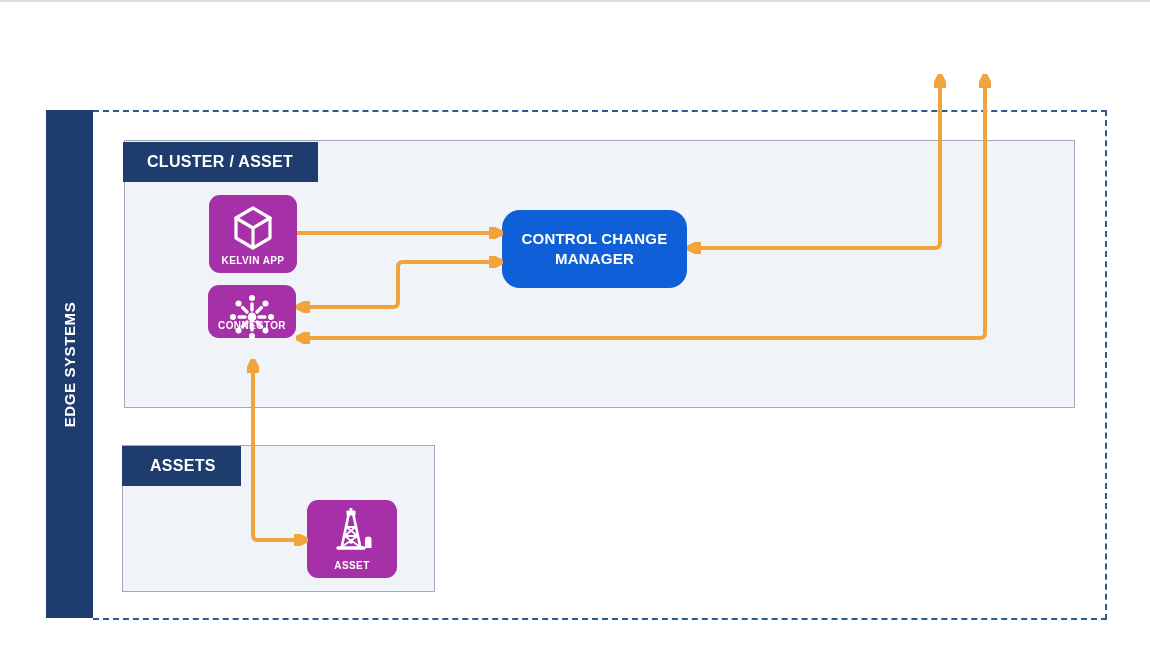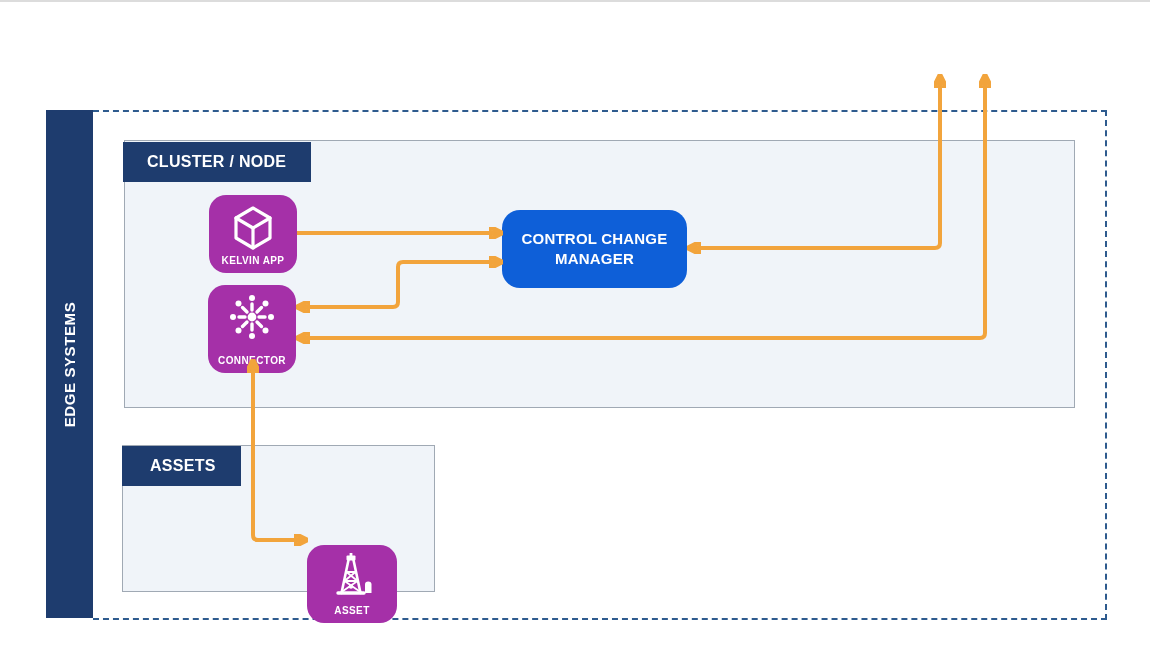--- a/index.html
+++ b/index.html
@@ -21,27 +21,27 @@
   .panel{position:absolute;background:#f0f4f9;border:1.5px solid #a0a9b4;box-sizing:border-box;}
   .panel.cluster{left:124px;top:140px;width:951px;height:268px;}
   .panel.assets{left:122px;top:445px;width:313px;height:147px;}
   .tab{position:absolute;height:40px;background:#1e3c6e;color:#fff;font-weight:bold;
     font-size:16px;letter-spacing:.3px;display:inline-flex;align-items:center;
     padding:0 25px 0 24px;z-index:2;white-space:nowrap;}
   .tab.cluster-tab{left:123px;top:142px;}
   .tab.assets-tab{left:122px;top:446px;padding-left:28px;}
 
   
-  .node{position:absolute;background:#a530a8;border-radius:17px;z-index:4;}
+  .node{position:absolute;background:#a530a8;border-radius:11px;z-index:4;}
   .node .glyph{position:absolute;left:0;right:0;top:8px;display:flex;justify-content:center;}
   .node .nlabel{position:absolute;left:0;right:0;bottom:7px;text-align:center;color:#fff;
     font-weight:bold;font-size:10px;letter-spacing:.4px;}
   .node.kelvin{left:209px;top:195px;width:88px;height:78px;}
-  .node.connector{left:208px;top:285px;width:88px;height:88px;}
-  .node.asset{left:307px;top:500px;width:90px;height:78px;margin-top:45px;}
+  .node.connector{left:208px;top:285px;width:88px;height:53px;}
+  .node.asset{left:307px;top:500px;width:90px;height:78px;}
 
   
   .ccm{position:absolute;left:502px;top:210px;width:185px;height:78px;background:#0e5fd8;
     border-radius:18px;display:flex;align-items:center;justify-content:center;z-index:4;
     color:#fff;font-weight:bold;font-size:15px;text-align:center;line-height:1.35;
     padding:0 0;box-sizing:border-box;letter-spacing:.2px;}
 
   
   .cloud-label{position:absolute;left:883px;top:47px;width:160px;text-align:center;
     color:#f5a326;font-weight:bold;font-size:17px;letter-spacing:.4px;white-space:nowrap;}
@@ -57,21 +57,21 @@
   <div class="top-hairline"></div>
 
 
   <div class="dashed-region"></div>
 
   <div class="sidebar">
     <span class="sidebar-text">EDGE SYSTEMS</span>
   </div>
 
   <div class="panel cluster"></div>
-  <div class="tab cluster-tab">CLUSTER / NODE</div>
+  <div class="tab cluster-tab">CLUSTER / ASSET</div>
 
   <div class="panel assets"></div>
   <div class="tab assets-tab">ASSETS</div>
 
   <div class="node kelvin">
     <span class="glyph">
       <svg width="46" height="50" viewBox="-23 -25 46 50">
         <g stroke="#fff" stroke-width="3.2" fill="none" stroke-linejoin="round" stroke-linecap="round">
           <path d="M0,-20 L17,-10 L17,10 L0,20 L-17,10 L-17,-10 Z"></path>
           <path d="M-17,-10 L0,0 L17,-10"></path>

